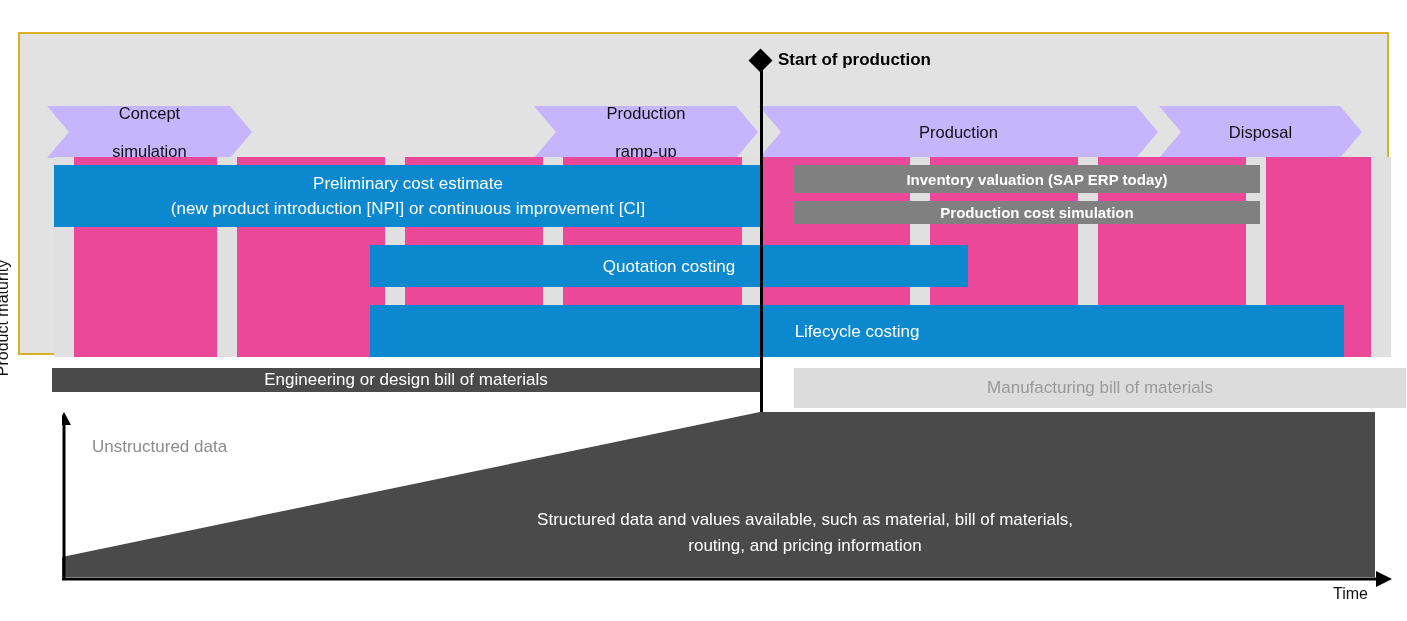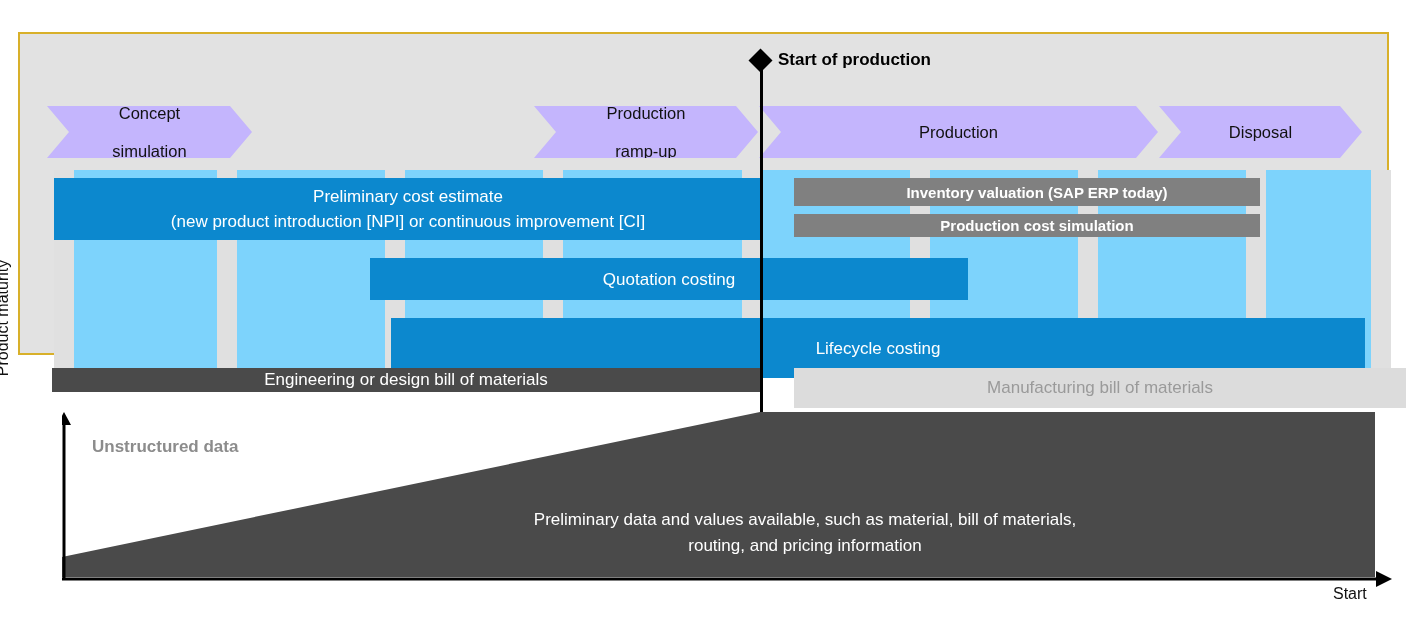--- a/index.html
+++ b/index.html
@@ -14,21 +14,21 @@
   
   .chev{position:absolute;height:52px;top:72px;background:#c4b5fd;
     display:flex;align-items:center;justify-content:center;text-align:center;
     color:#111;font-size:16.5px;line-height:19px;
     clip-path:polygon(0 0, calc(100% - 22px) 0, 100% 50%, calc(100% - 22px) 100%, 0 100%, 22px 50%);
     filter:drop-shadow(0 0 1.2px #ffffff) drop-shadow(0 0 1.2px #ffffff);}
   .chev.first{clip-path:polygon(0 0, calc(100% - 22px) 0, 100% 50%, calc(100% - 22px) 100%, 0 100%, 22px 50%);}
   .chev span{display:block;padding:0 18px;}
 
   
-  #board{position:absolute;left:34px;top:136px;width:1337px;height:200px;background:#7dd3fc;}
+  #board{position:absolute;left:34px;top:123px;width:1337px;height:200px;background:#ec4899;}
   .band{position:absolute;top:0;height:200px;width:20px;background:#e0e0e0;}
 
   
   .bar{position:absolute;display:flex;align-items:center;justify-content:center;
        text-align:center;color:#ffffff;box-sizing:border-box;}
   .bar.blue{background:#0c88ce;font-size:17px;line-height:25px;}
   .bar.gray{background:#808080;font-weight:bold;font-size:15px;padding-left:20px;}
   .bar.darkgray{background:#4a4a4a;font-size:17px;}
   .bar.lightgray{background:#dcdcdc;color:#9a9a9a;font-size:17px;margin-left:28px;}
 
@@ -41,21 +41,21 @@
   
   #bom-eng{position:absolute;left:52px;top:368px;width:708px;height:24px;}
   #bom-mfg{position:absolute;left:766px;top:368px;width:612px;height:40px;}
 
   
   #chart{position:absolute;left:62px;top:412px;width:1330px;height:175px;}
   #chart svg{display:block;}
   #ylabel{position:absolute;left:-6px;top:408px;width:180px;
      transform:rotate(-90deg);transform-origin:left top;
      font-size:16px;color:#111;text-align:center;}
-  #unstructured{position:absolute;left:92px;top:437px;font-size:17px;color:#8c8c8c;font-weight:bold;}
+  #unstructured{position:absolute;left:92px;top:437px;font-size:17px;color:#8c8c8c;}
   #structured{position:absolute;left:300px;top:507px;width:1010px;text-align:center;
      font-size:17px;line-height:26px;color:#ffffff;}
   #timelabel{position:absolute;left:1333px;top:585px;font-size:16px;color:#111;}
 </style>
 </head>
 <body>
 
 <div id="phase-panel">
 
   <div class="chev first" style="left:27px;width:205px;">
@@ -100,21 +100,21 @@
     </div>
 
     <div class="bar gray" style="left:740px;top:44px;width:466px;height:23px;">
       <span>Production cost simulation</span>
     </div>
 
     <div class="bar blue" style="left:316px;top:88px;width:598px;height:42px;">
       <span>Quotation costing</span>
     </div>
 
-    <div class="bar blue" style="left:316px;top:148px;width:974px;height:60px;margin-left:21px;">
+    <div class="bar blue" style="left:316px;top:148px;width:974px;height:52px;">
       <span>Lifecycle costing</span>
     </div>
   </div>
 </div>
 
 <div id="milestone-line"></div>
 <div id="milestone-diamond"></div>
 <div id="milestone-label">Start of production</div>
 
 <div class="bar darkgray" id="bom-eng">
@@ -133,16 +133,16 @@
     <polygon points="2,0 -5,13 9,13" fill="#000"></polygon>
 
     <line x1="0" y1="167" x2="1318" y2="167" stroke="#000" stroke-width="3"></line>
     <polygon points="1330,167 1314,159 1314,175" fill="#000"></polygon>
   </svg>
 </div>
 
 <div id="ylabel">Product maturity</div>
 <div id="unstructured">Unstructured data</div>
 <div id="structured">
-  <span>Preliminary data and values available, such as material, bill of materials,</span><br>
+  <span>Structured data and values available, such as material, bill of materials,</span><br>
   <span>routing, and pricing information</span>
 </div>
-<div id="timelabel">Start</div>
+<div id="timelabel">Time</div>
 
 </body></html>

